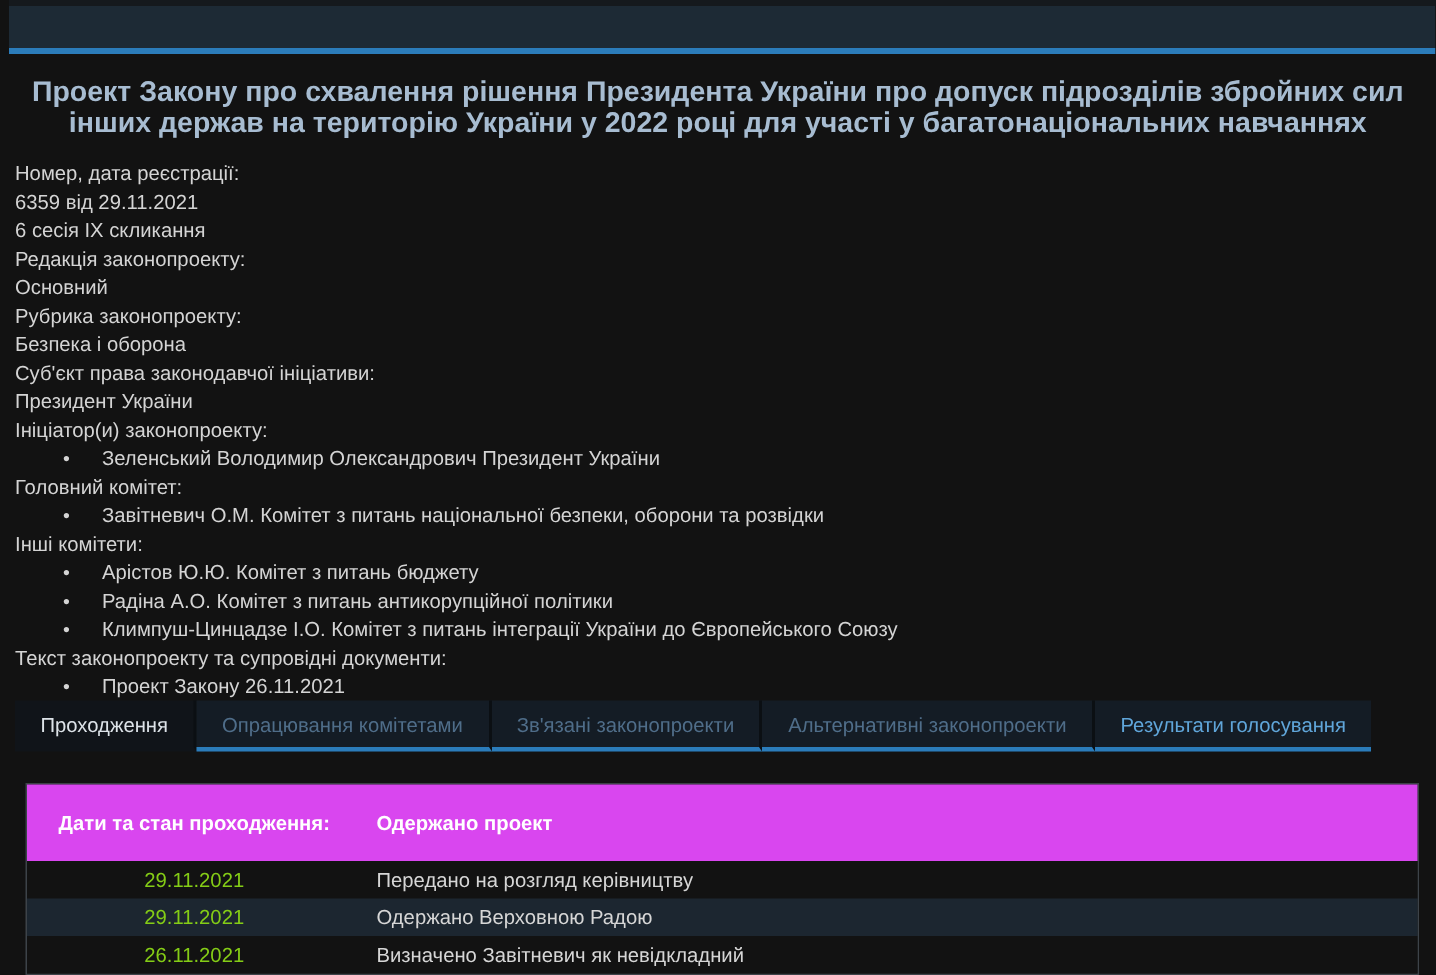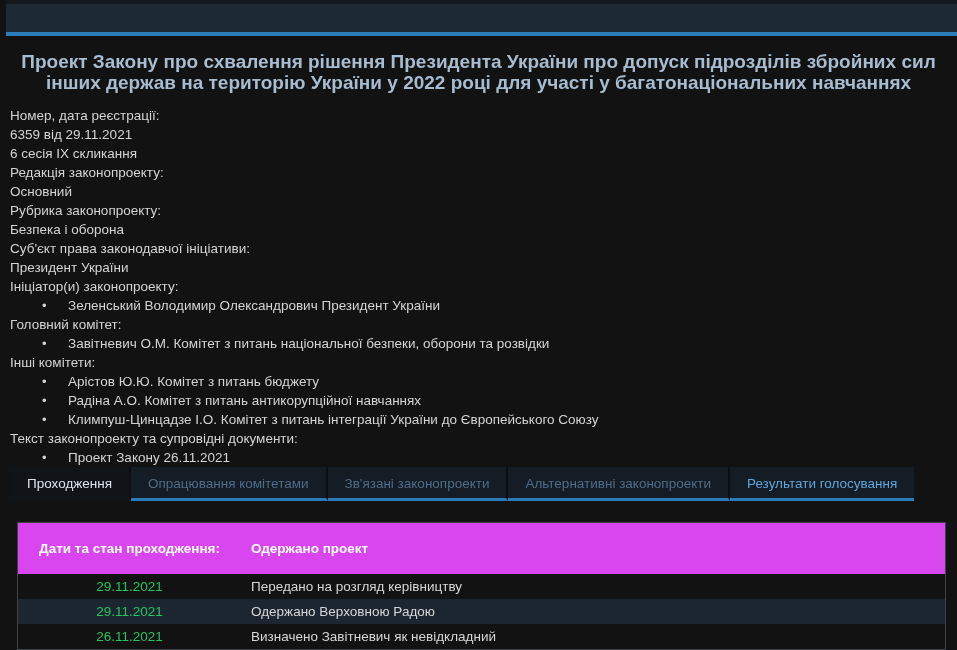--- a/index.html
+++ b/index.html
@@ -89,21 +89,21 @@
   .ft-header {
     background: #d946ef;
     color: #ffffff;
     font-weight: bold;
     height: 51px;
   }
   .ft-body-row { height: 25px; background: #121212; }
   .ft-body-row.stripe { background: #1c2630; }
   .ft-col-date { text-align: center; }
   .ft-col-status { padding-left: 10px; text-align: left; }
-  .ft-body-row .ft-col-date { color: #22c55e; }
+  .ft-body-row .ft-col-date { color: #84cc16; }
   .ft-body-row .ft-col-status { color: #d6d6d6; }
 </style>
 </head>
 <body>
 
 
 
 <div class="topbar">
   <div class="left-notch"></div>
 </div>
@@ -126,21 +126,21 @@
   </div>
   <div class="info-line label">Головний комітет:</div>
   <div class="info-line bullet-item">
     <span class="bullet">•</span><span>Завітневич О.М. Комітет з питань національної безпеки, оборони та розвідки</span>
   </div>
   <div class="info-line label">Інші комітети:</div>
   <div class="info-line bullet-item">
     <span class="bullet">•</span><span>Арістов Ю.Ю. Комітет з питань бюджету</span>
   </div>
   <div class="info-line bullet-item">
-    <span class="bullet">•</span><span>Радіна А.О. Комітет з питань антикорупційної навчаннях</span>
+    <span class="bullet">•</span><span>Радіна А.О. Комітет з питань антикорупційної політики</span>
   </div>
   <div class="info-line bullet-item">
     <span class="bullet">•</span><span>Климпуш-Цинцадзе І.О. Комітет з питань інтеграції України до Європейського Союзу</span>
   </div>
   <div class="info-line label">Текст законопроекту та супровідні документи:</div>
   <div class="info-line bullet-item">
     <span class="bullet">•</span><span>Проект Закону 26.11.2021</span>
   </div>
 </div>
 

